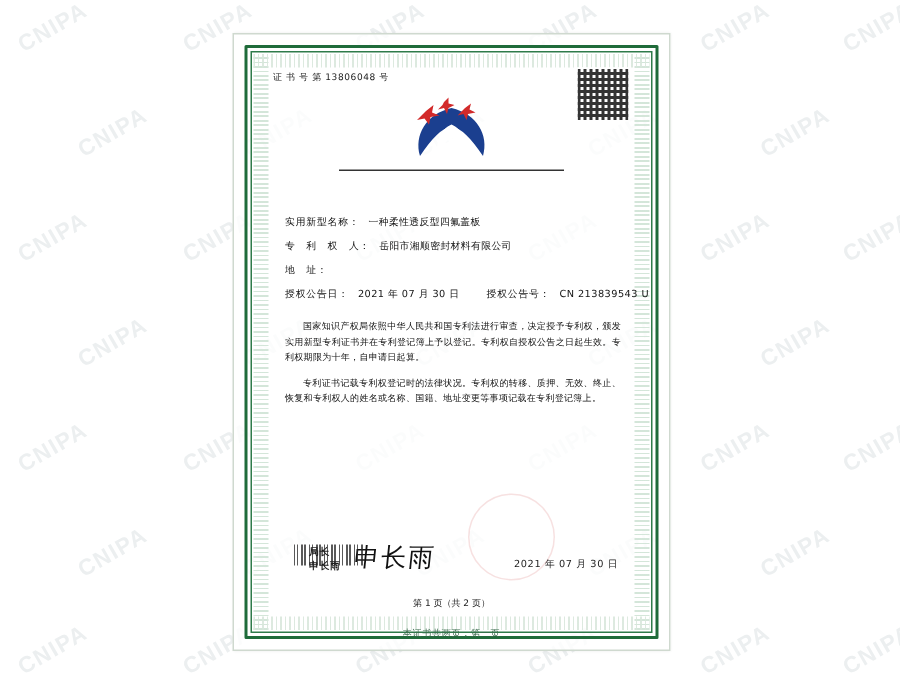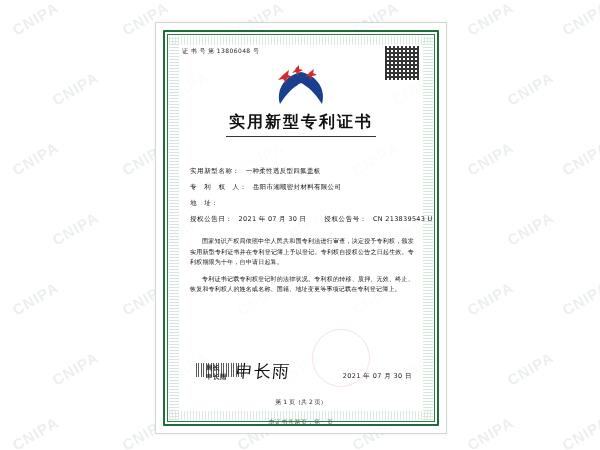--- a/index.html
+++ b/index.html
@@ -304,21 +304,20 @@
               <path d="M18 40 C14 26 22 12 39 8 C56 12 64 26 60 40 C52 28 46 22 39 20 C32 22 26 28 18 40 Z" fill="#1b3f8f"></path>
               <path d="M30 40 C28 30 32 22 39 19 C46 22 50 30 48 40 C44 32 42 29 39 28 C36 29 34 32 30 40 Z" fill="#ffffff"></path>
               <path d="M22 10 L27 6 L26 11 L31 13 L25 14 L24 19 L21 15 L16 16 L20 12 Z" fill="#d22a2a"></path>
               <path d="M34 4 L37 1 L37 5 L41 6 L37 8 L36 12 L34 8 L30 9 L33 6 Z" fill="#d22a2a"></path>
               <path d="M48 8 L52 5 L51 9 L55 11 L50 12 L49 16 L47 12 L43 13 L46 10 Z" fill="#d22a2a"></path>
             </g>
           </svg>
         </div>
       </div>
 
-      <div class="title">实用新型专利证书</div>
       <div class="title-rule"></div>
 
       <div class="fields">
         <div class="field">
           <span class="f-label">实用新型名称：</span>
           <span class="f-value">一种柔性透反型四氟盖板</span>
         </div>
         <div class="field">
           <span class="f-label">专　利　权　人：</span>
           <span class="f-value">岳阳市湘顺密封材料有限公司</span>

